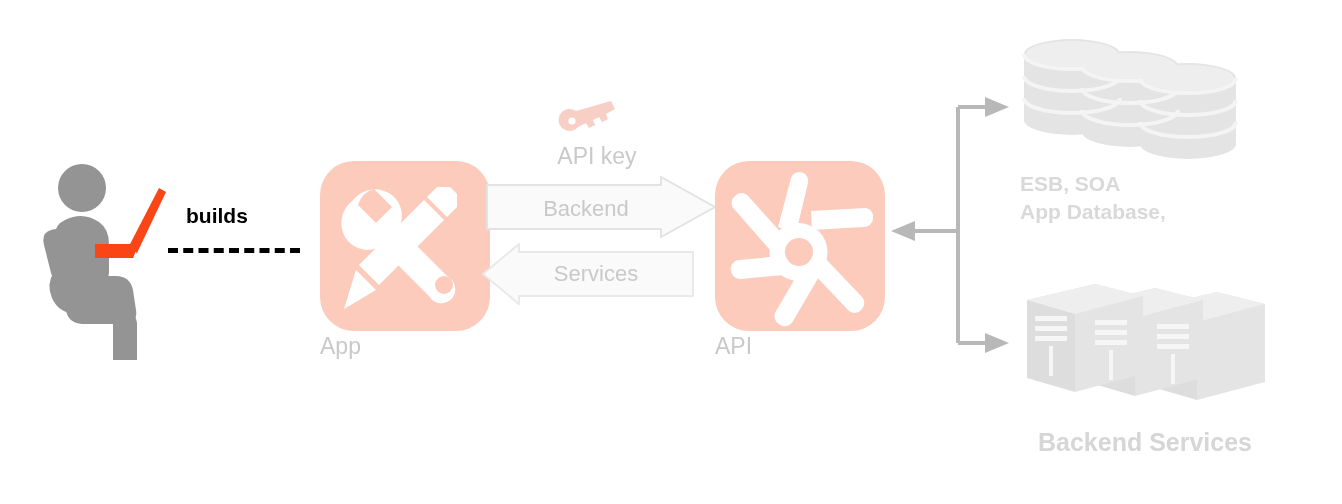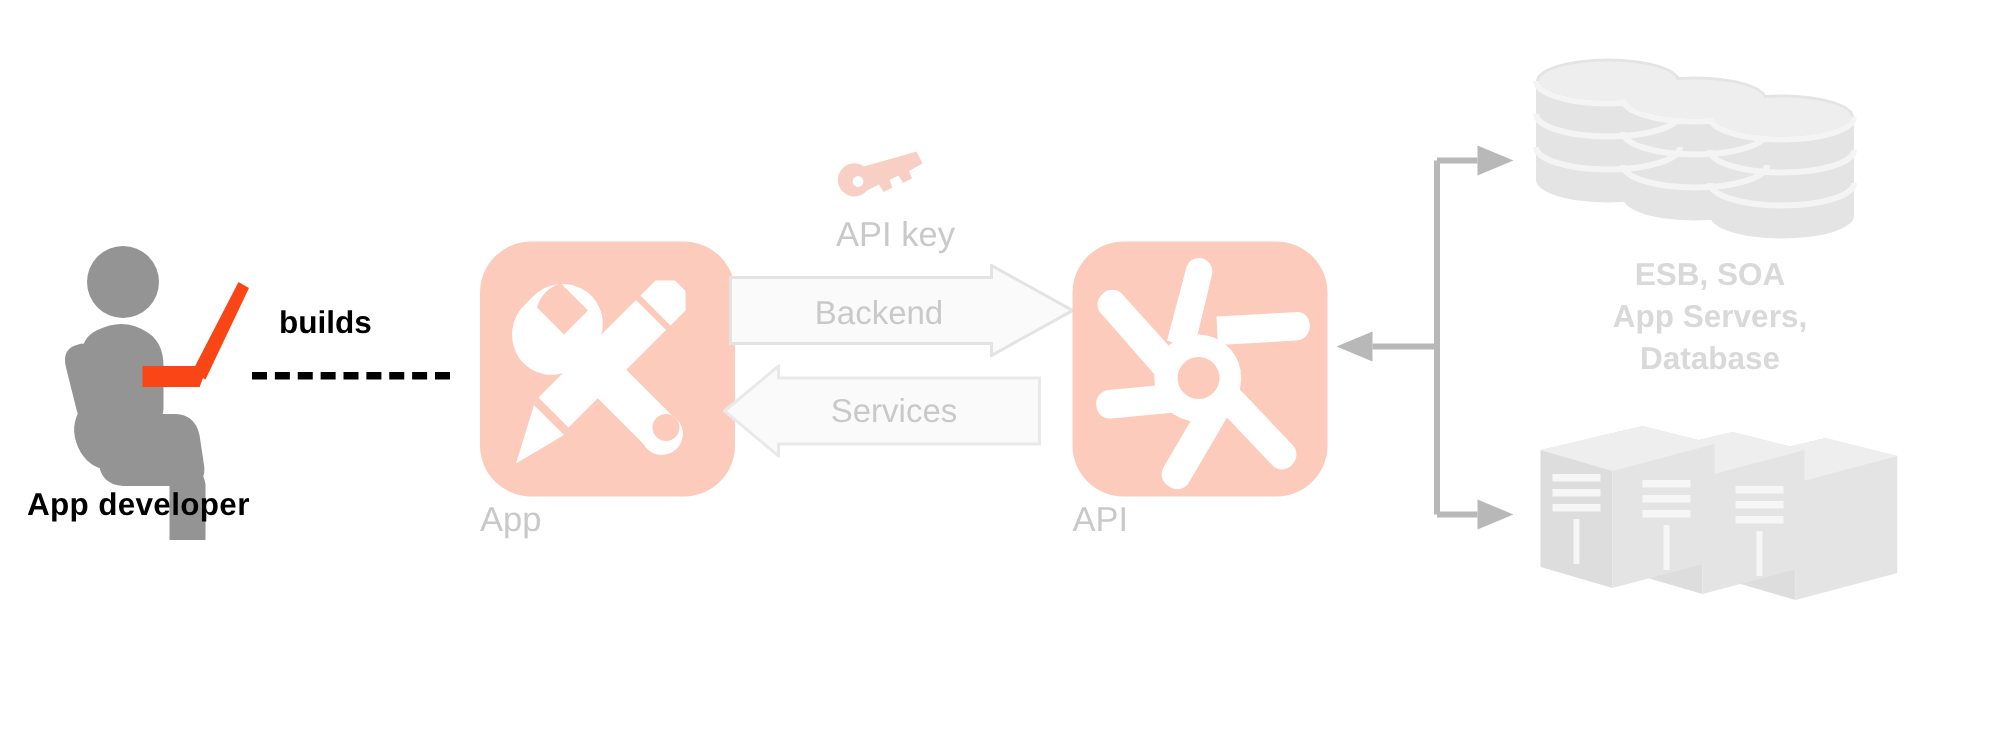--- a/index.html
+++ b/index.html
@@ -85,21 +85,20 @@
   #response-text { left: 496px; top: 261px; width: 200px; }
 
   
   #backend-connectors { left: 885px; top: 85px; width: 140px; height: 280px; }
 
   
   #database-icon { left: 1020px; top: 36px; width: 240px; height: 125px; }
   #database-label {
     left: 1020px; top: 170px;
     width: 240px;
-    text-align: center;
     font-size: 21px;
     line-height: 28px;
     font-weight: bold;
     color: #d9d9d9;
   }
   #servers-icon { left: 1025px; top: 282px; width: 240px; height: 120px; }
   #backend-label {
     left: 1000px; top: 428px;
     width: 290px;
     text-align: center;
@@ -125,21 +124,20 @@
         <path d="M101 150 q14 -1 16 13 l0 71 q0 12 -12 12 q-12 0 -12 -12 l0 -71 q0 -12 8 -13 z"></path>
       </g>
       <g fill="#fa4616">
         <path d="M104 90 l11 0 l0 14 l-11 0 z" opacity="0"></path>
         <polygon points="139,28 146,32 117,93 108,88"></polygon>
         <polygon points="75,84 118,84 113,98 75,98"></polygon>
         <polygon points="108,88 118,84 113,98 106,98"></polygon>
       </g>
     </svg>
   </div>
-  <div class="abs" id="developer-label">App developer</div>
 
   <div class="abs" id="builds-label">builds</div>
   <div class="abs" id="builds-dashed-line"></div>
 
   <div class="abs tile" id="app-tile">
     <svg width="170" height="170" viewBox="0 0 170 170" xmlns="http://www.w3.org/2000/svg">
       <g fill="#ffffff">
 
         <polygon points="24,148 36,109 56,129"></polygon>
         <polygon points="39,104 104,39 124,59 59,124"></polygon>
@@ -232,22 +230,21 @@
       </g>
       <g fill="#eeeeee">
         <ellipse cx="52" cy="18" rx="46" ry="13"></ellipse>
         <ellipse cx="110" cy="30" rx="46" ry="13"></ellipse>
         <ellipse cx="168" cy="42" rx="46" ry="13"></ellipse>
       </g>
     </svg>
   </div>
   <div class="abs" id="database-label">
     <div>ESB, SOA</div>
-    <div>App Servers,</div>
-    <div>Database</div>
+    <div>App Database,</div>
   </div>
 
   <div class="abs" id="servers-icon">
     <svg width="240" height="120" viewBox="0 0 240 120" xmlns="http://www.w3.org/2000/svg">
 
       <g>
         <polygon points="124,26 192,10 240,22 240,100 172,118 172,40" fill="#e4e4e4"></polygon>
         <polygon points="124,26 192,10 240,22 172,40" fill="#eeeeee"></polygon>
         <polygon points="124,26 172,40 172,118 124,104" fill="#dddddd"></polygon>
       </g>
@@ -273,14 +270,15 @@
         <rect x="70" y="48" width="32" height="5"></rect>
         <rect x="70" y="58" width="32" height="5"></rect>
         <rect x="84" y="68" width="4" height="30"></rect>
         <rect x="132" y="42" width="32" height="5"></rect>
         <rect x="132" y="52" width="32" height="5"></rect>
         <rect x="132" y="62" width="32" height="5"></rect>
         <rect x="146" y="72" width="4" height="30"></rect>
       </g>
     </svg>
   </div>
+  <div class="abs" id="backend-label">Backend Services</div>
 
 </div>
 
 </body></html>

